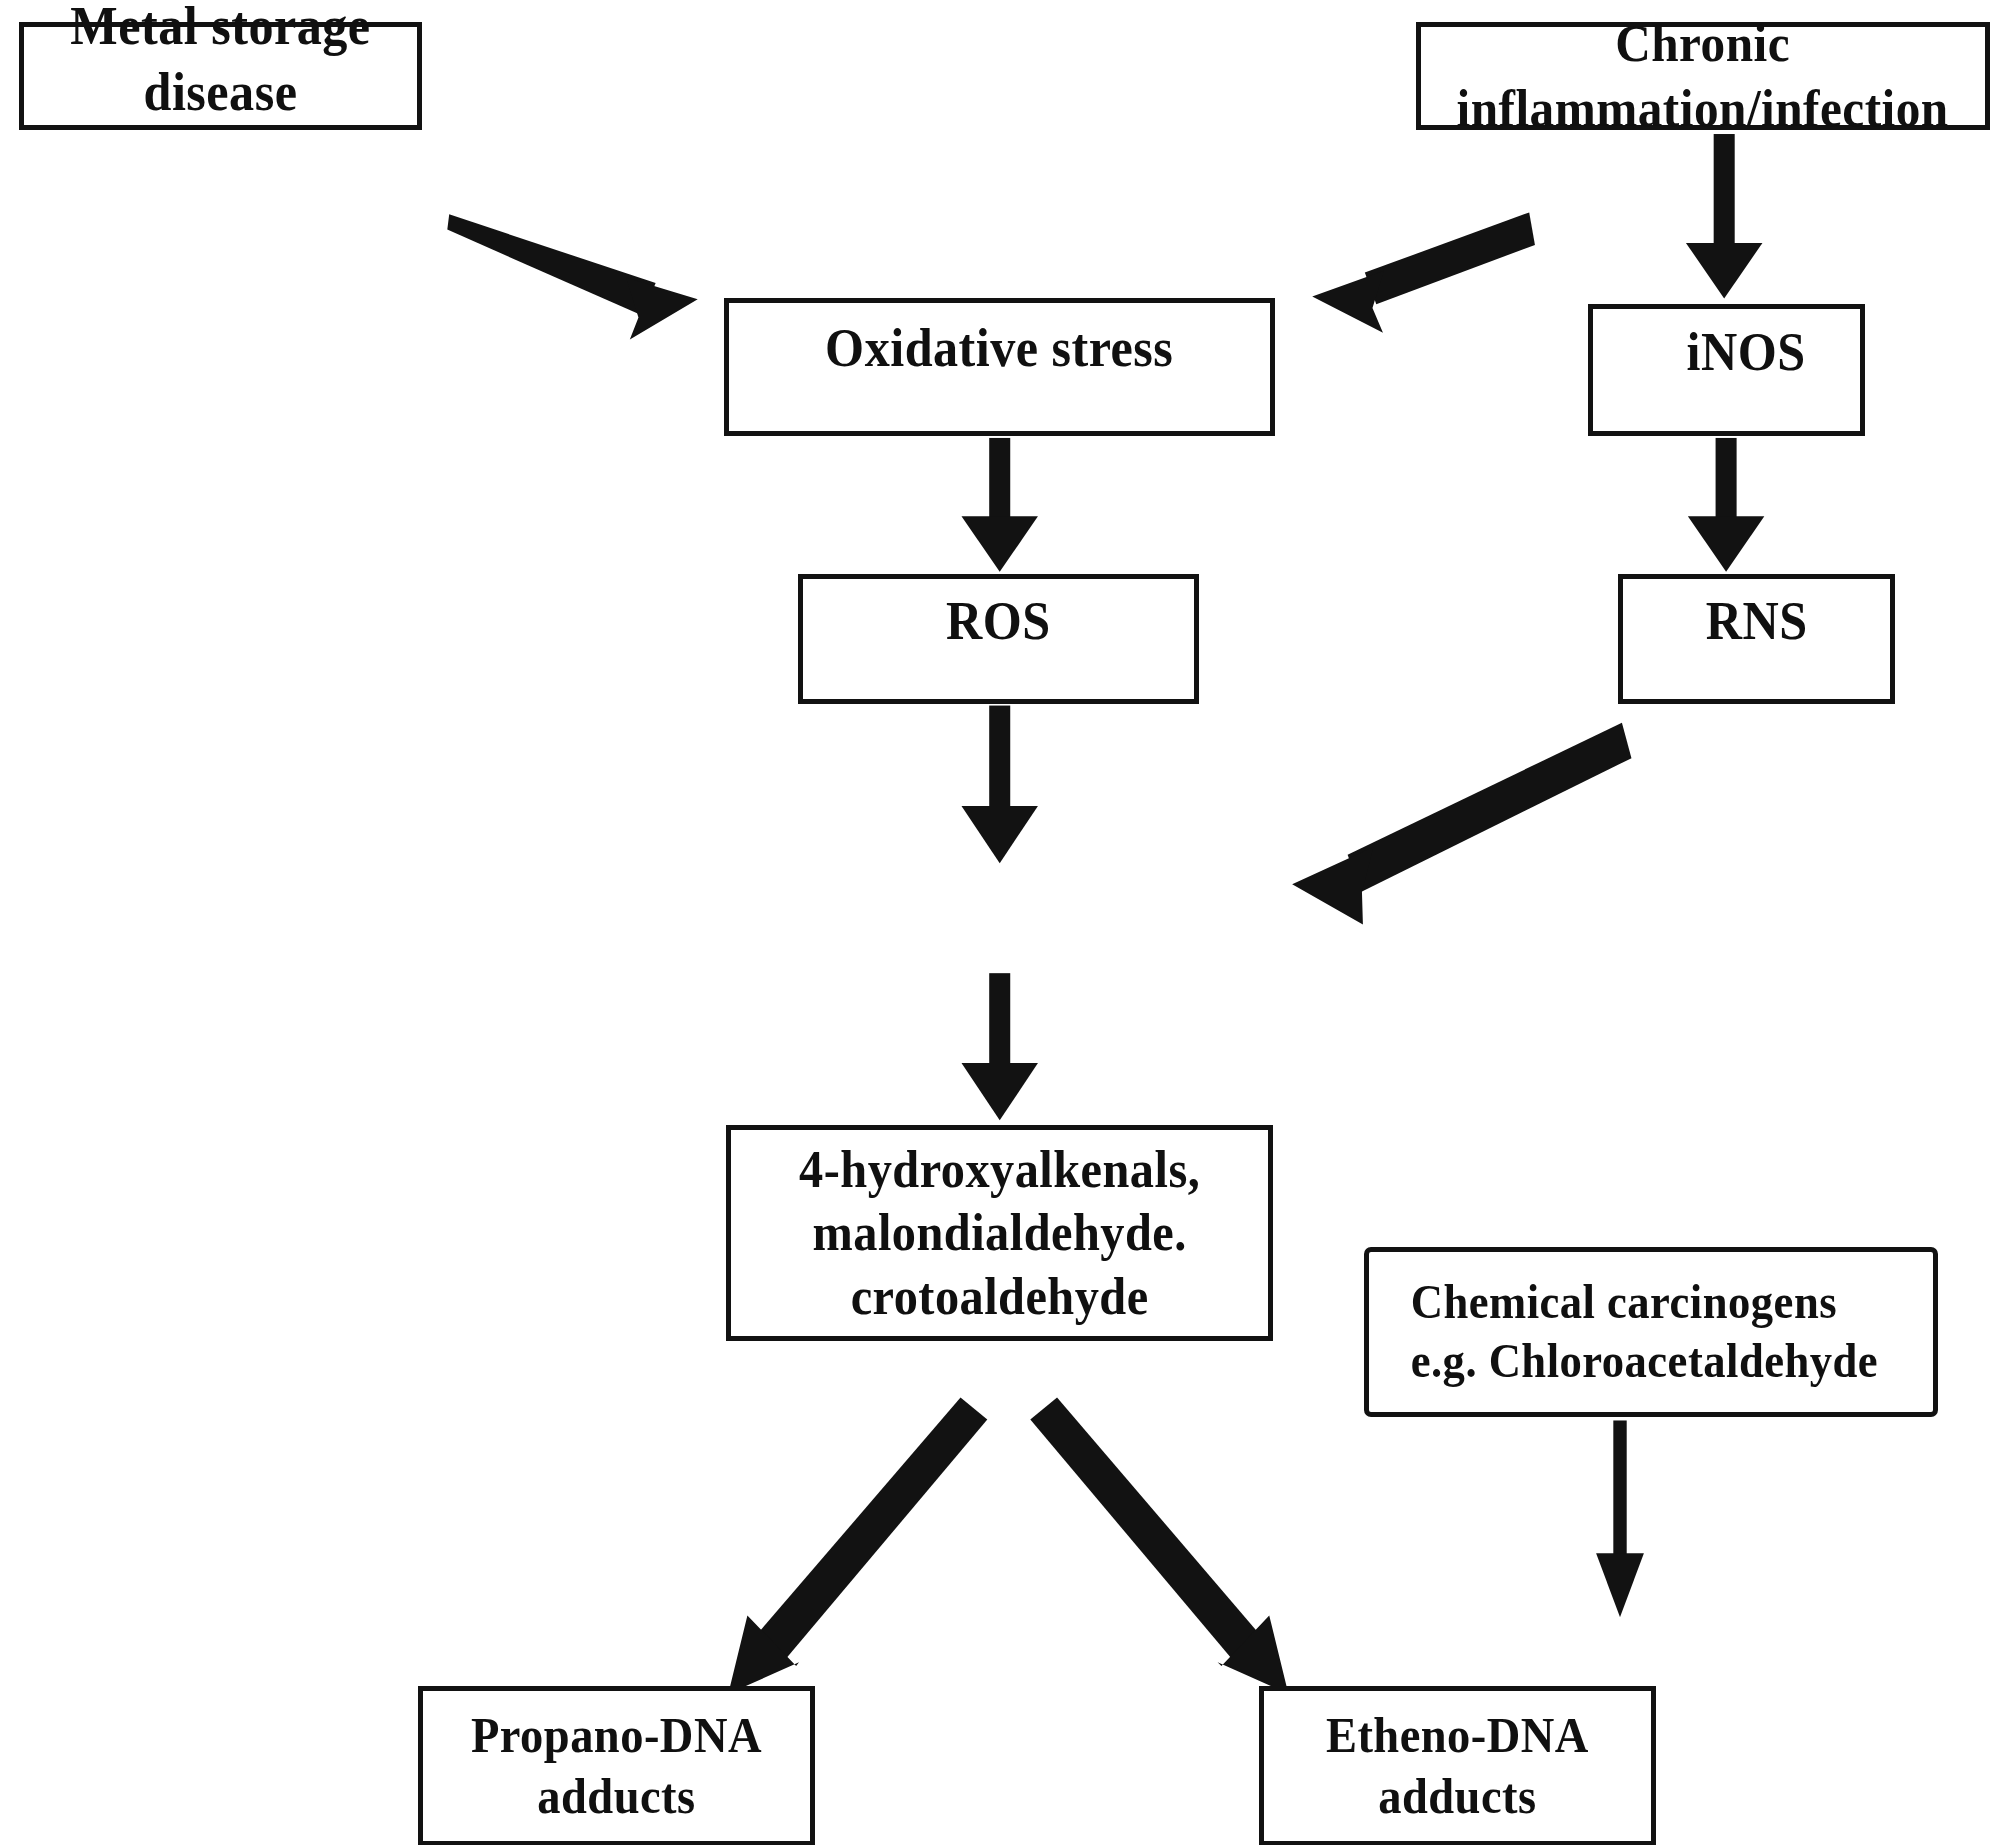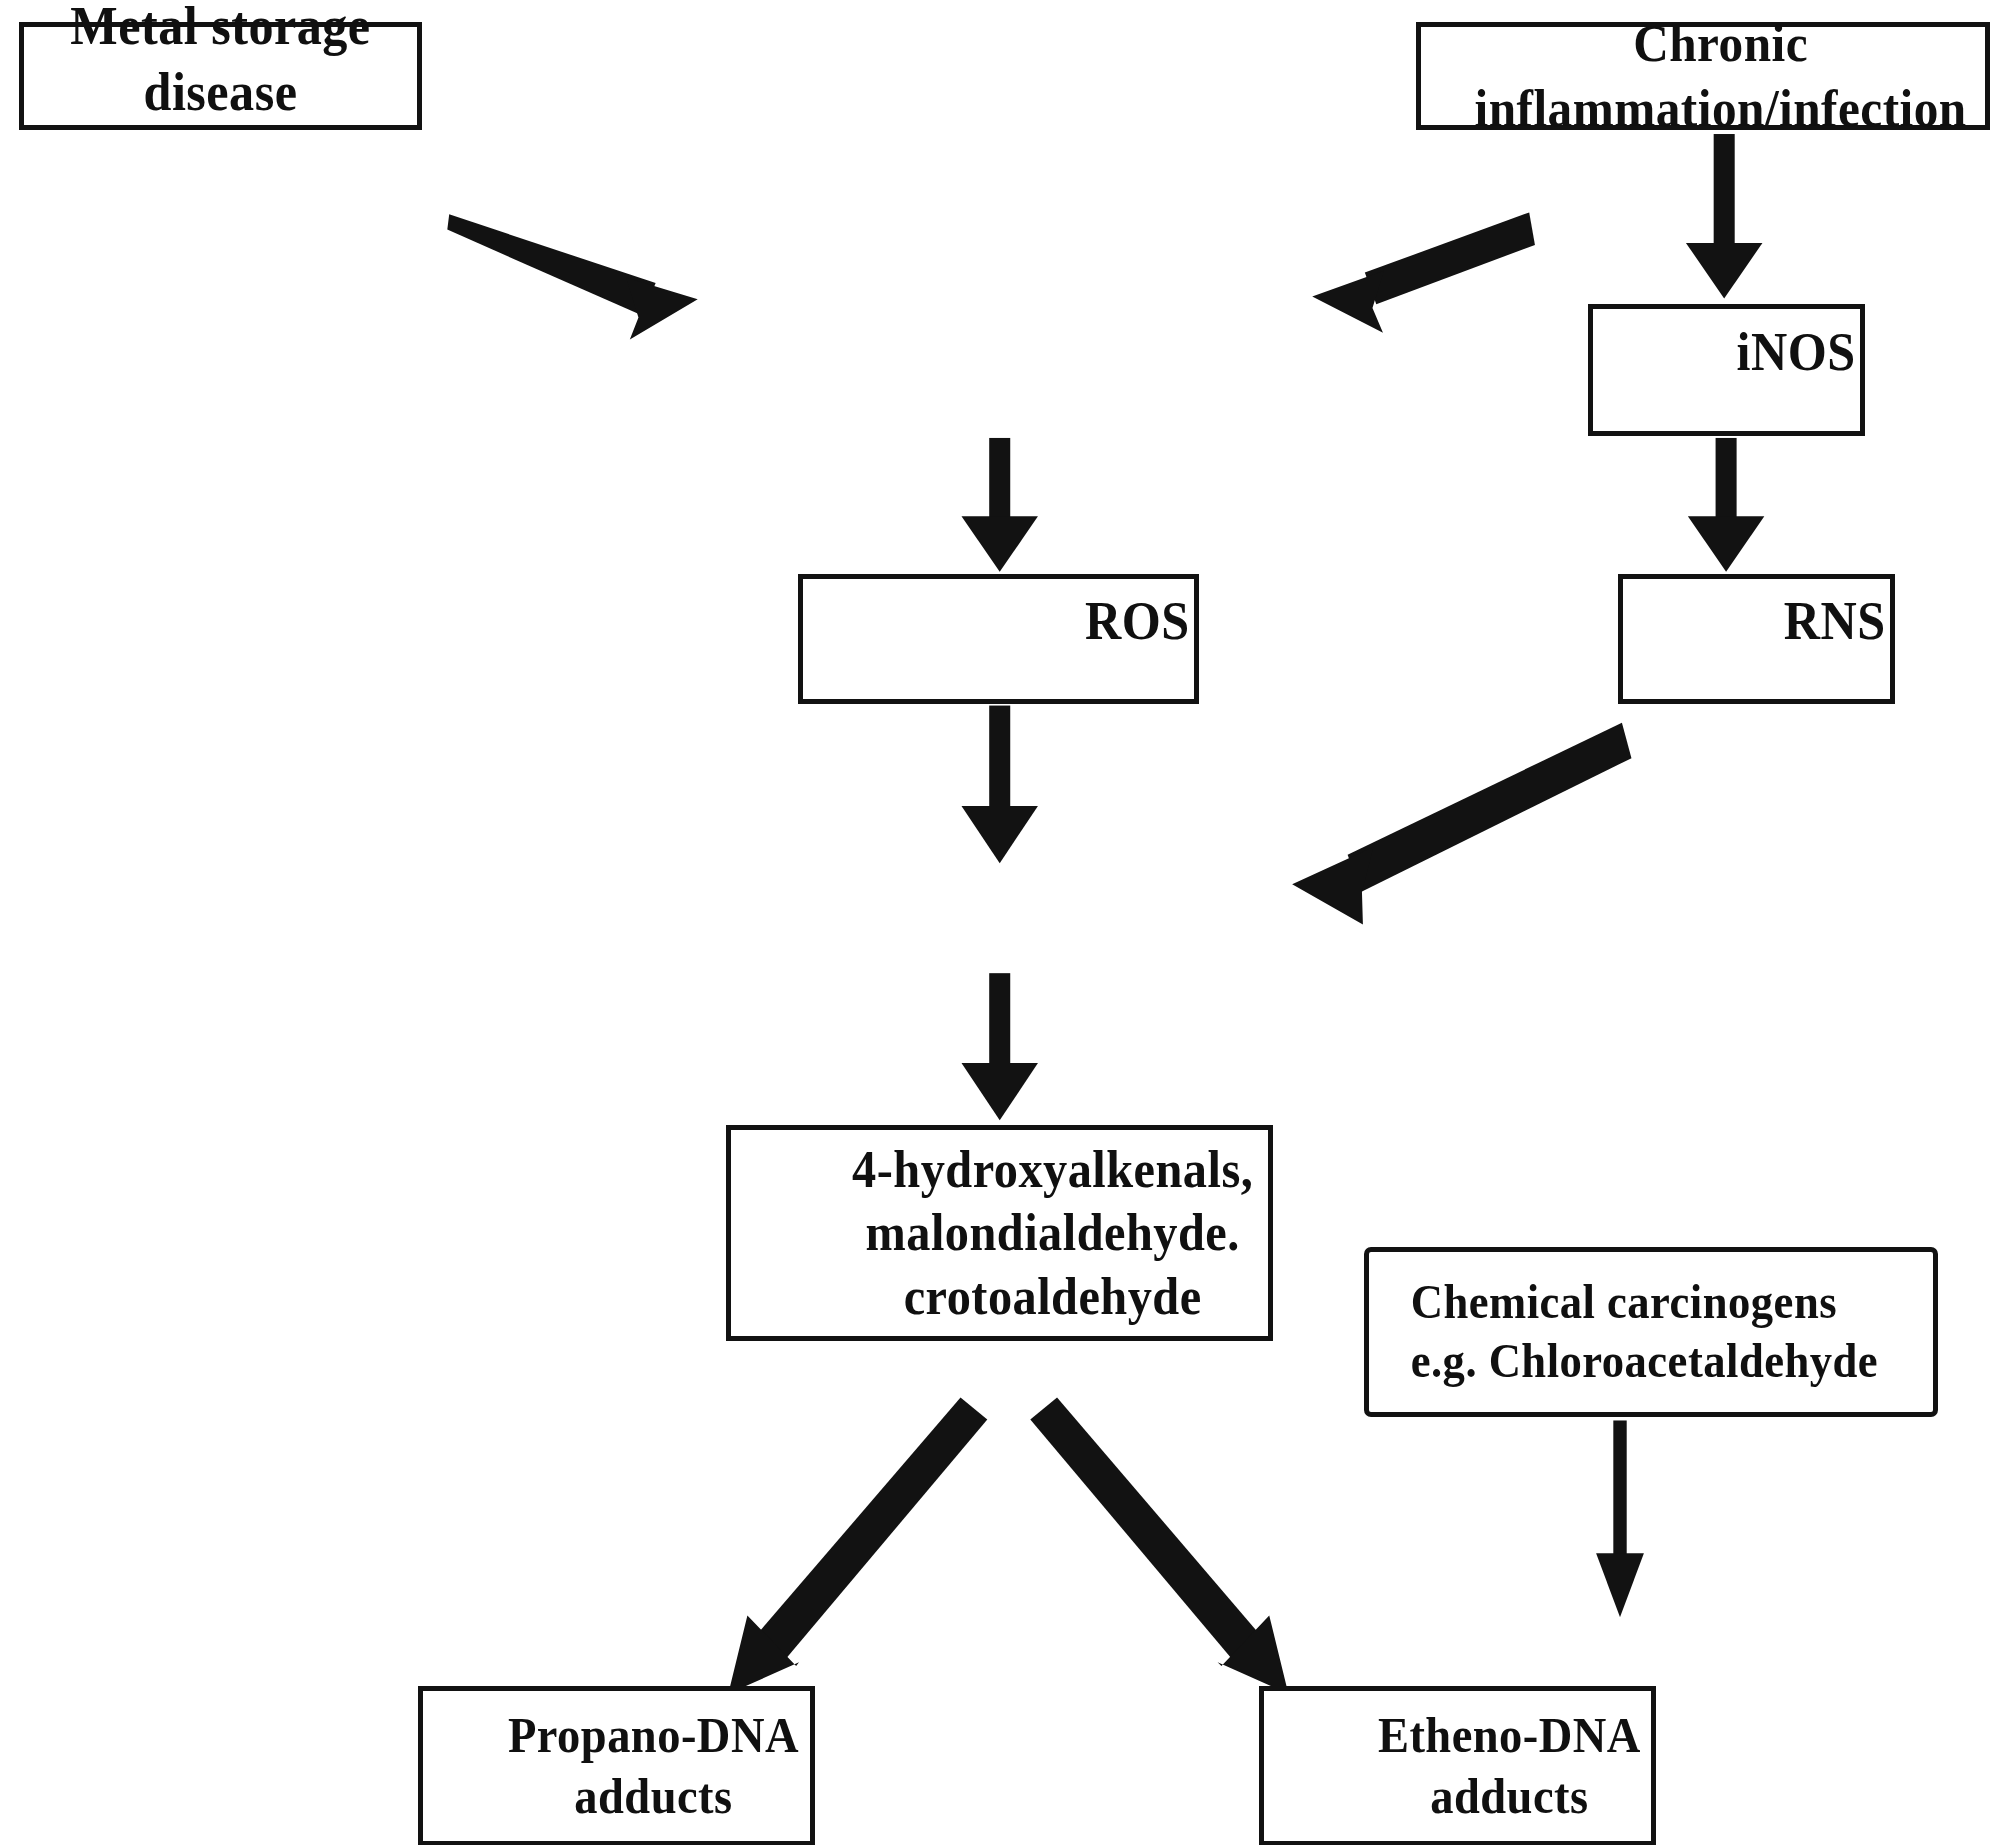--- a/index.html
+++ b/index.html
@@ -23,21 +23,21 @@
     height: 1846px;
     pointer-events: none;
   }
   .node {
     position: absolute;
     box-sizing: border-box;
     background: #ffffff;
     border: 5.7px solid #121212;
     display: flex;
     align-items: center;
-    justify-content: flex-end;
+    justify-content: center;
     z-index: 2;
   }
   .node-text {
     font-weight: bold;
     color: #101010;
     text-align: center;
     line-height: 1.22;
     letter-spacing: 0.5px;
     transform: scaleX(0.93);
     white-space: pre-line;
@@ -142,20 +142,23 @@
 
   <div class="node" id="node-metal-storage-disease">
     <span class="node-text">Metal storage disease</span>
   </div>
 
   <div class="node" id="node-chronic-inflammation">
     <span class="node-text">Chronic
 inflammation/infection</span>
   </div>
 
+  <div class="node" id="node-oxidative-stress">
+    <span class="node-text">Oxidative stress</span>
+  </div>
 
   <div class="node" id="node-inos">
     <span class="node-text">iNOS</span>
   </div>
 
   <div class="node" id="node-ros">
     <span class="node-text">ROS</span>
   </div>
 
   <div class="node" id="node-rns">

